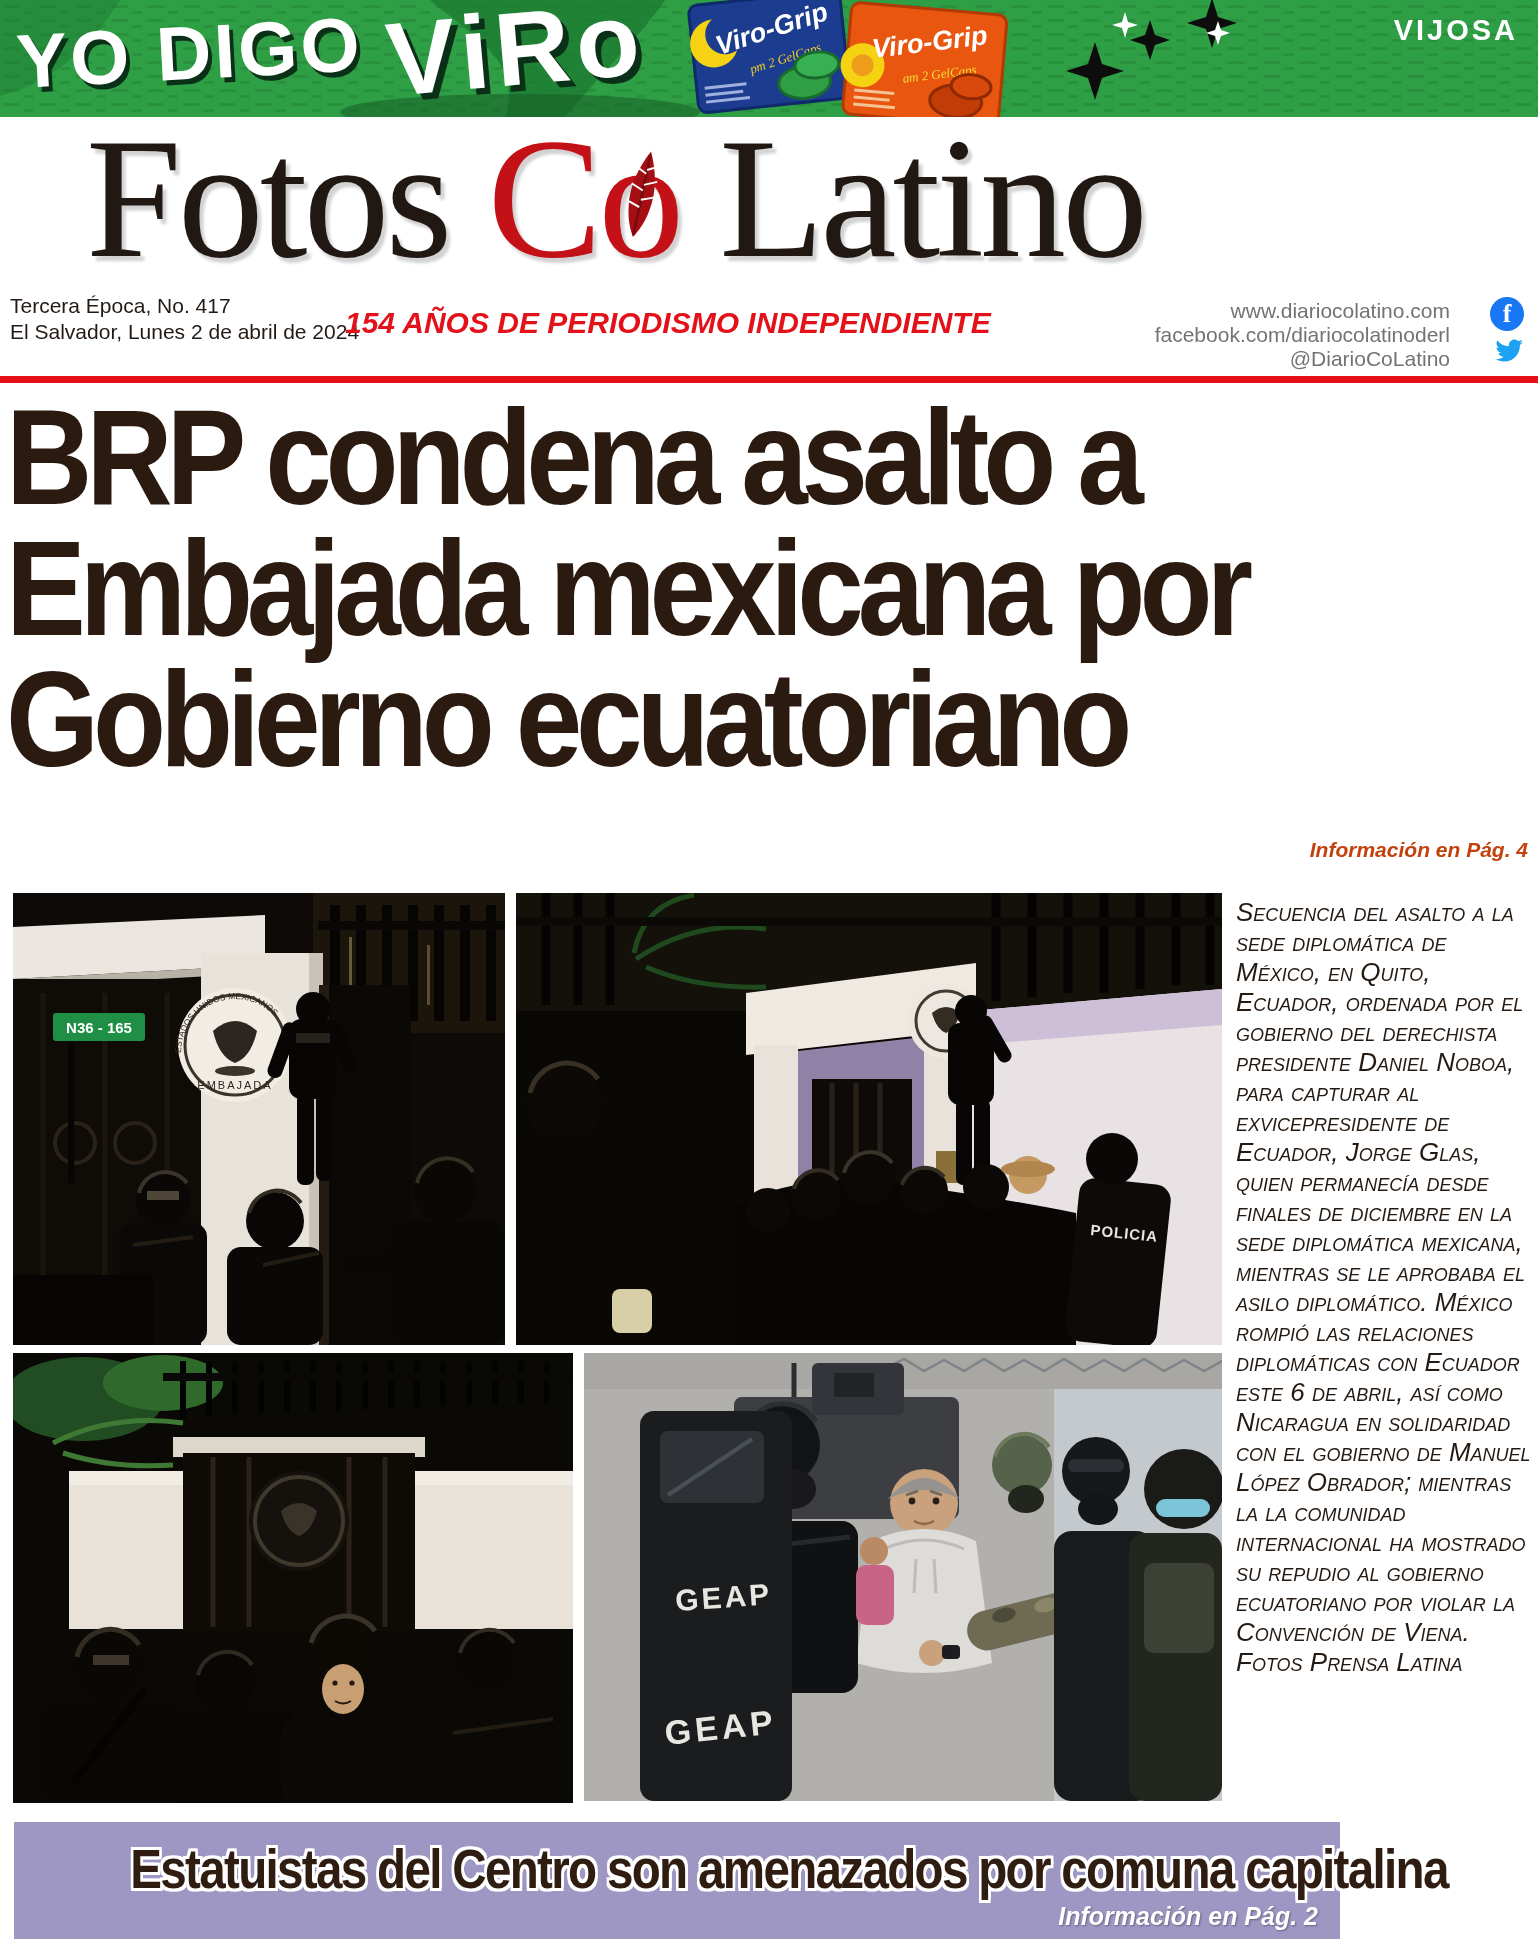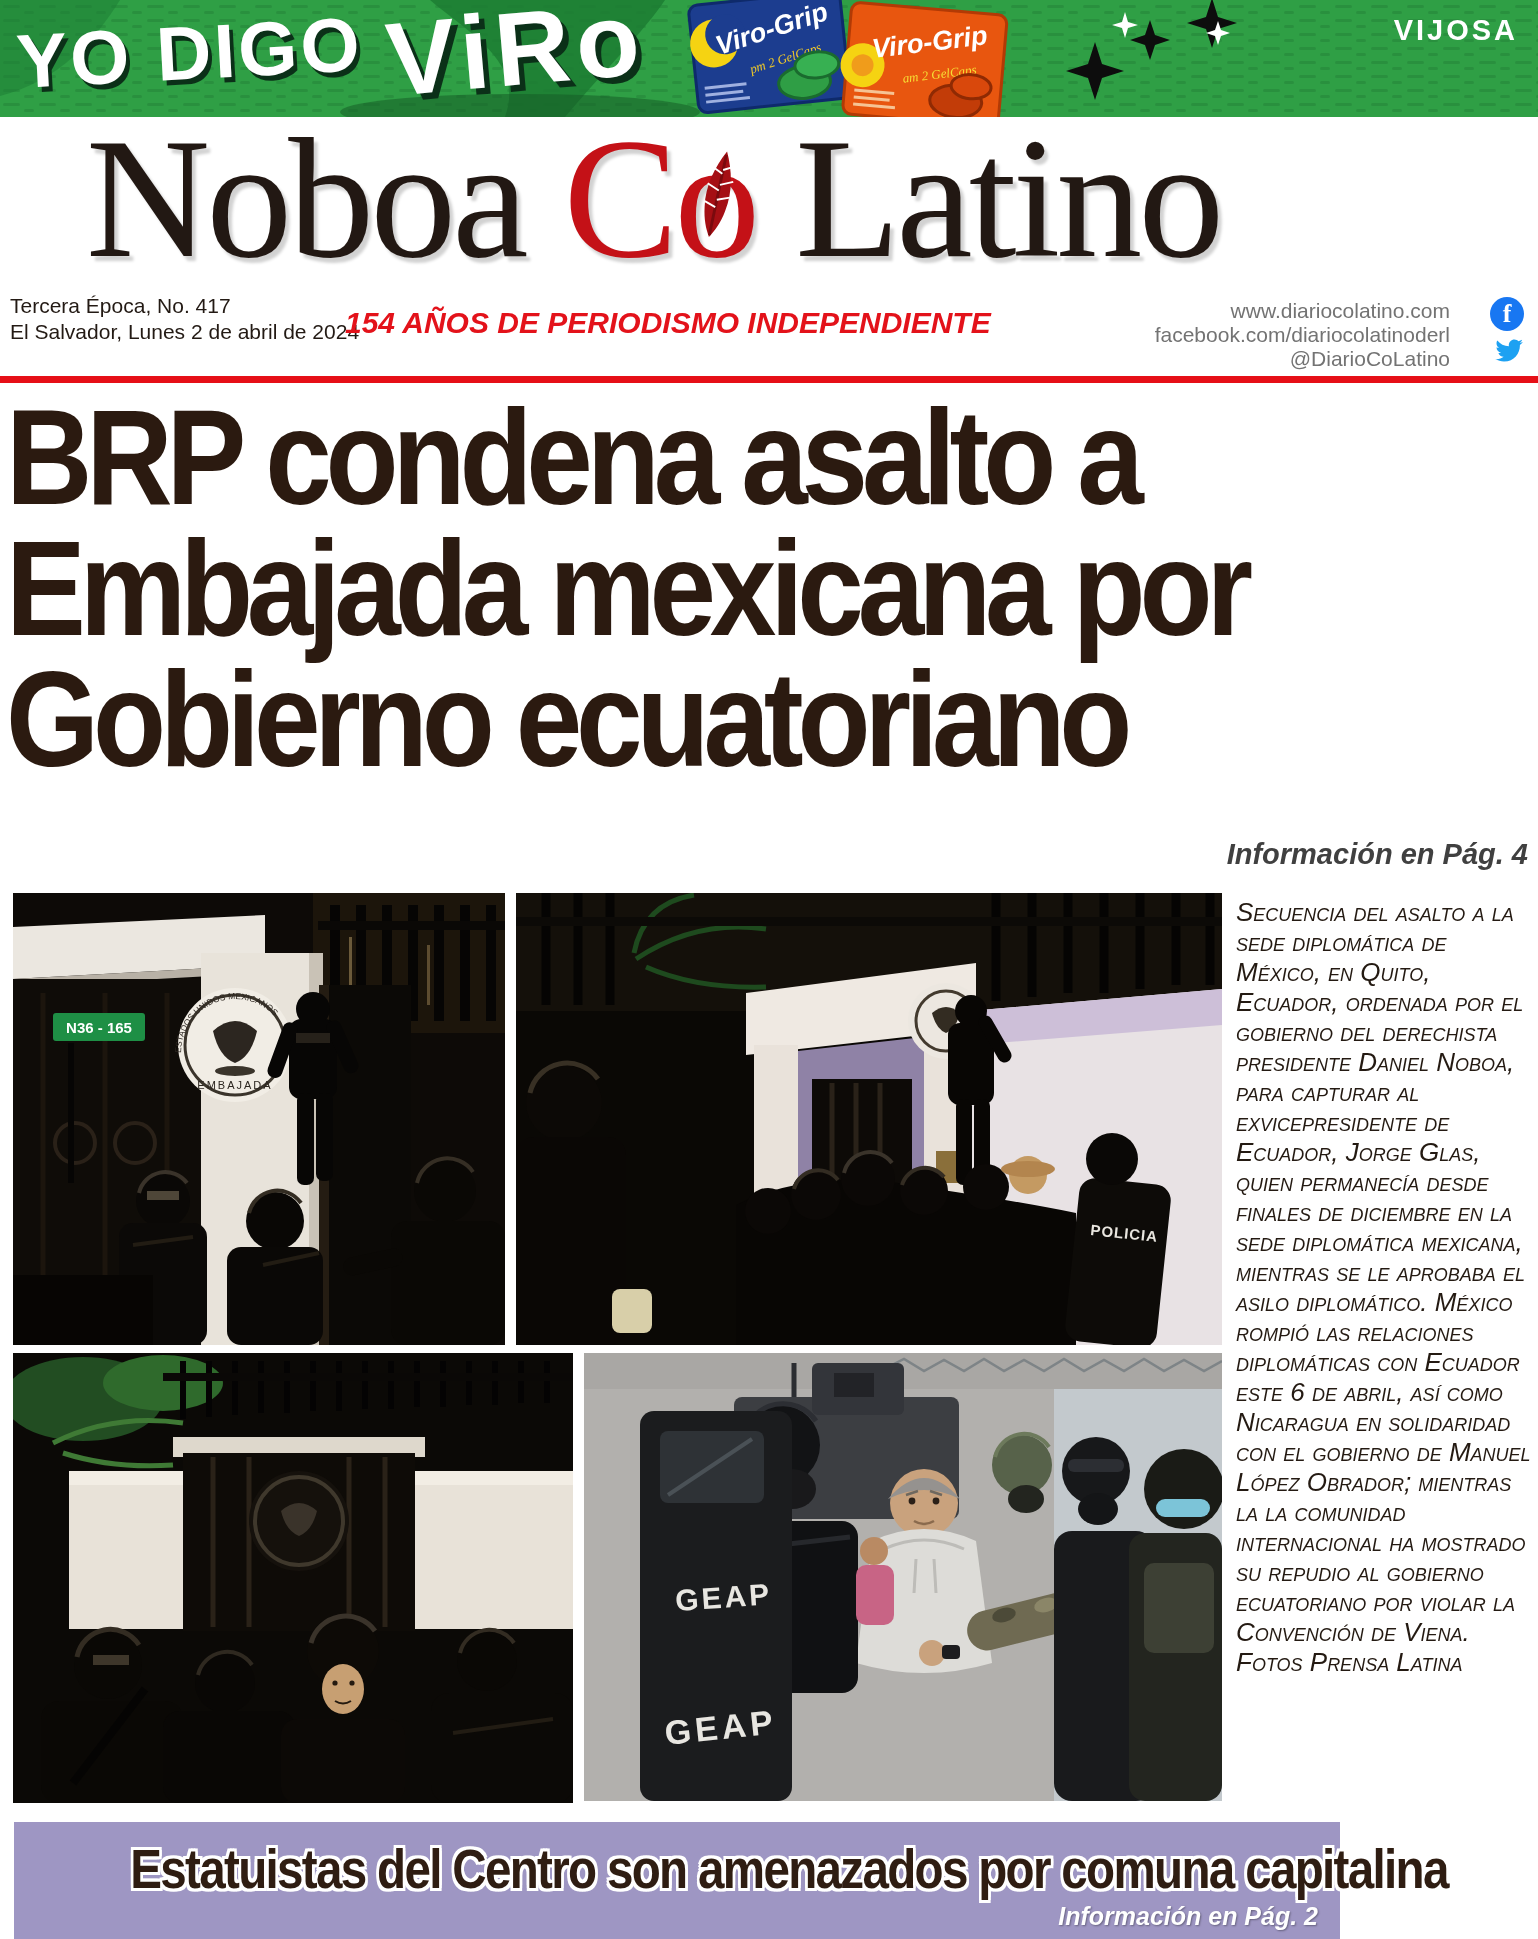--- a/index.html
+++ b/index.html
@@ -51,21 +51,21 @@
   .headline {
     position:absolute; top:392px; left:6px;
     font-size:136px; font-weight:bold; color:#2b1a10;
     letter-spacing:-7px; line-height:131px;
   }
   .hl-line { display:block; }
   .hl-inner { display:inline-block; transform:scaleX(0.88); transform-origin:left center; white-space:nowrap; }
 
   .page-ref-1 {
     position:absolute; top:838px; right:10px;
-    font-size:29px; font-style:italic; font-weight:bold; color:#404040;
+    font-size:21px; font-style:italic; font-weight:bold; color:#c2410c;
   }
 
   
   .photo { position:absolute; background:#0b0907; overflow:hidden; }
   .photo svg { display:block; }
   #photo1 { left:13px;  top:893px;  width:492px; height:452px; }
   #photo2 { left:516px; top:893px;  width:706px; height:452px; }
   #photo3 { left:13px;  top:1353px; width:560px; height:450px; }
   #photo4 { left:584px; top:1353px; width:638px; height:448px; }
 
@@ -151,21 +151,21 @@
         <path d="M1212,48 l6,-19 19,-6 -19,-6 -6,-19 -6,19 -19,6 19,6 z"></path>
       </g>
       <g fill="#ffffff">
         <path d="M1125,38 l3,-10 10,-3 -10,-3 -3,-10 -3,10 -10,3 10,3 z"></path>
         <path d="M1218,45 l3,-9 9,-3 -9,-3 -3,-9 -3,9 -9,3 9,3 z"></path>
       </g>
       <text x="1518" y="40" text-anchor="end" font-family="Liberation Sans, sans-serif" font-weight="bold" font-size="29" fill="#ffffff" letter-spacing="3">VIJOSA</text>
     </svg>
   </div>
 
-  <div class="masthead-title"><span>Noboa </span><span class="accent">C</span><span class="accent co-o"><span>o</span><svg class="co-feather" viewBox="0 0 40 96">
+  <div class="masthead-title"><span>Fotos </span><span class="accent">C</span><span class="accent co-o"><span>o</span><svg class="co-feather" viewBox="0 0 40 96">
           <path d="M20,2 C29,20 35,42 31,64 C29,77 25,86 20,94 C15,86 11,77 9,64 C5,42 11,20 20,2 Z" fill="#a50f14"></path>
           <line x1="20" y1="6" x2="20" y2="92" stroke="#7a0a0e" stroke-width="3"></line>
           <line x1="20" y1="22" x2="31" y2="16" stroke="#fff" stroke-width="2"></line>
           <line x1="20" y1="38" x2="33" y2="32" stroke="#fff" stroke-width="2"></line>
           <line x1="20" y1="54" x2="33" y2="49" stroke="#fff" stroke-width="2"></line>
           <line x1="20" y1="26" x2="9" y2="21" stroke="#fff" stroke-width="2"></line>
           <line x1="20" y1="44" x2="7" y2="39" stroke="#fff" stroke-width="2"></line>
           <line x1="20" y1="62" x2="8" y2="58" stroke="#fff" stroke-width="2"></line>
         </svg></span><span> Latino</span></div>
 

